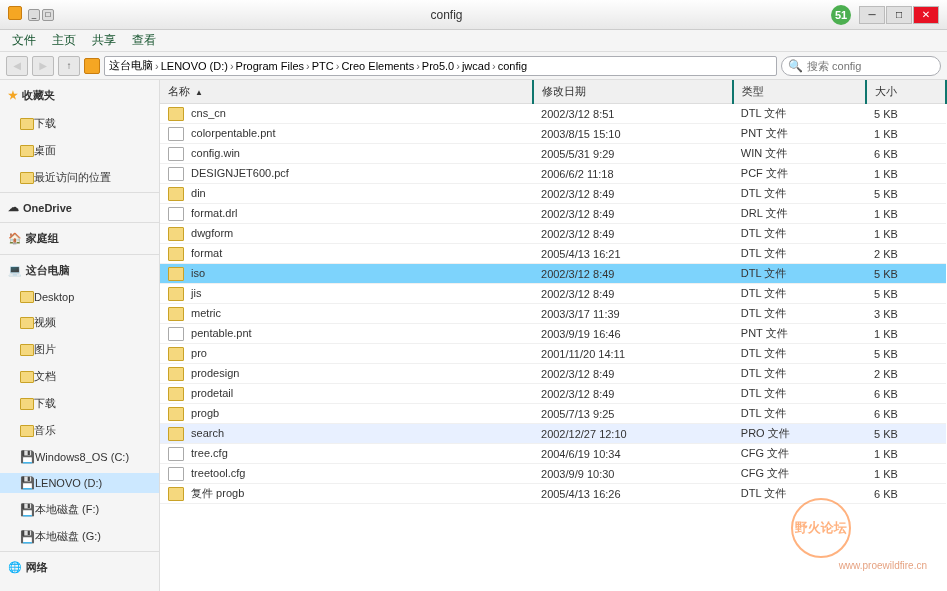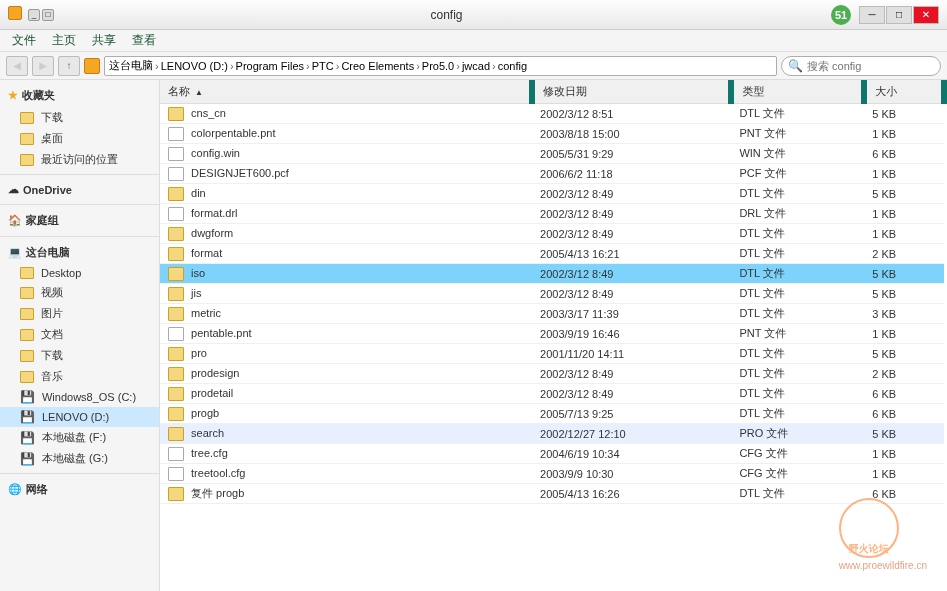--- a/index.html
+++ b/index.html
@@ -30,42 +30,42 @@
     .search-box input { border: none; outline: none; font-size: 11px; width: 100%; background: transparent; }
 
     
     .main { display: flex; height: calc(591px - 80px); }
 
     
     .sidebar { width: 160px; background: #f5f5f5; border-right: 1px solid #ddd; overflow-y: auto; padding: 4px 0; flex-shrink: 0; }
     .sidebar-section { margin-bottom: 4px; }
     .sidebar-header { padding: 4px 8px; font-size: 11px; font-weight: bold; color: #333; display: flex; align-items: center; gap: 4px; cursor: pointer; }
     .sidebar-header .star { color: #f5a623; }
-    .sidebar-item { padding: 3px 8px 3px 20px; font-size: 11px; color: #333; cursor: pointer; display: flex; align-items: center; gap: 7px; }
+    .sidebar-item { padding: 3px 8px 3px 20px; font-size: 11px; color: #333; cursor: pointer; display: flex; align-items: center; gap: 0; margin-top: 6px; }
     .sidebar-item.selected { background: #cce8ff; }
     .sidebar-item .folder-icon { width: 14px; height: 12px; background: #f5d87e; border: 1px solid #c9a227; border-radius: 1px; display: inline-block; }
     .sidebar-divider { height: 1px; background: #ddd; margin: 4px 0; }
 
     
     .file-area { flex: 1; background: white; overflow-y: auto; }
     .file-table { width: 100%; border-collapse: collapse; }
-    .file-table th { background: #f0f0f0; border-bottom: 1px solid #ddd; border-right: 6px solid #0f766e; padding: 4px 8px; text-align: left; font-size: 11px; font-weight: normal; color: #333; cursor: pointer; white-space: nowrap; position: sticky; top: 0; }
+    .file-table th { background: #f0f0f0; border-bottom: 1px solid #ddd; border-right: 2px solid #0f766e; padding: 4px 8px; text-align: left; font-size: 11px; font-weight: normal; color: #333; cursor: pointer; white-space: nowrap; position: sticky; top: 0; }
     .file-table th:first-child { width: 280px; }
     .file-table th:nth-child(2) { width: 150px; }
     .file-table th:nth-child(3) { width: 100px; }
     .file-table th:nth-child(4) { width: 60px; }
     .file-table td { padding: 2px 8px; font-size: 11px; color: #333; border-bottom: 1px solid #f0f0f0; white-space: nowrap; }
     .file-icon { display: inline-block; width: 16px; height: 14px; background: #f5d87e; border: 1px solid #c9a227; border-radius: 1px; margin-right: 4px; vertical-align: middle; }
     .file-icon.white { background: white; border: 1px solid #aaa; }
     .file-name { vertical-align: middle; }
     .sort-arrow { font-size: 8px; margin-left: 2px; }
 
     
     .watermark { position: fixed; bottom: 20px; right: 20px; opacity: 0.5; text-align: center; font-size: 11px; color: #cc4400; z-index: 999; }
-    .watermark-circle { width: 60px; height: 60px; border: 2px solid #ff6600; border-radius: 50%; display: flex; align-items: flex-end; justify-content: center; font-size: 10px; color: #ff6600; font-weight: bold; }
+    .watermark-circle { width: 60px; height: 60px; border: 2px solid #ff6600; border-radius: 50%; display: flex; align-items: center; justify-content: center; font-size: 13px; color: #ff6600; font-weight: bold; }
   </style>
 </head>
 <body>
 
 <div class="title-bar">
   <span style="margin-right:6px;">
     <span style="display:inline-block;width:14px;height:14px;background:#f5a623;border-radius:2px;border:1px solid #c87d10;"></span>
   </span>
   <div class="title-bar-buttons">
     <div class="tb-btn">_</div>
@@ -233,21 +233,21 @@
     </td>
     <td>2002/3/12 8:51</td>
     <td>DTL 文件</td>
     <td>5 KB</td>
   </tr>
           <tr>
     <td>
       <span class="file-icon white"></span>
       <span class="file-name">colorpentable.pnt</span>
     </td>
-    <td>2003/8/18 15:00</td>
+    <td>2003/8/15 15:10</td>
     <td>PNT 文件</td>
     <td>1 KB</td>
   </tr>
           <tr>
     <td>
       <span class="file-icon white"></span>
       <span class="file-name">config.win</span>
     </td>
     <td>2005/5/31 9:29</td>
     <td>WIN 文件</td>
@@ -408,14 +408,14 @@
   </tr>
         </tbody>
     </table>
   </div>
 </div>
 
 <div class="watermark">
   <div class="watermark-circle">
     <span>野火论坛</span>
   </div>
-  <div style="font-size:10px;margin-top:2px;color:#cc4400;">www.proewildfire.cn</div>
+  <div style="font-size:10px;margin-top:2px;color:#cc4400;margin-left:48px;">www.proewildfire.cn</div>
 </div>
 
 </body></html>

